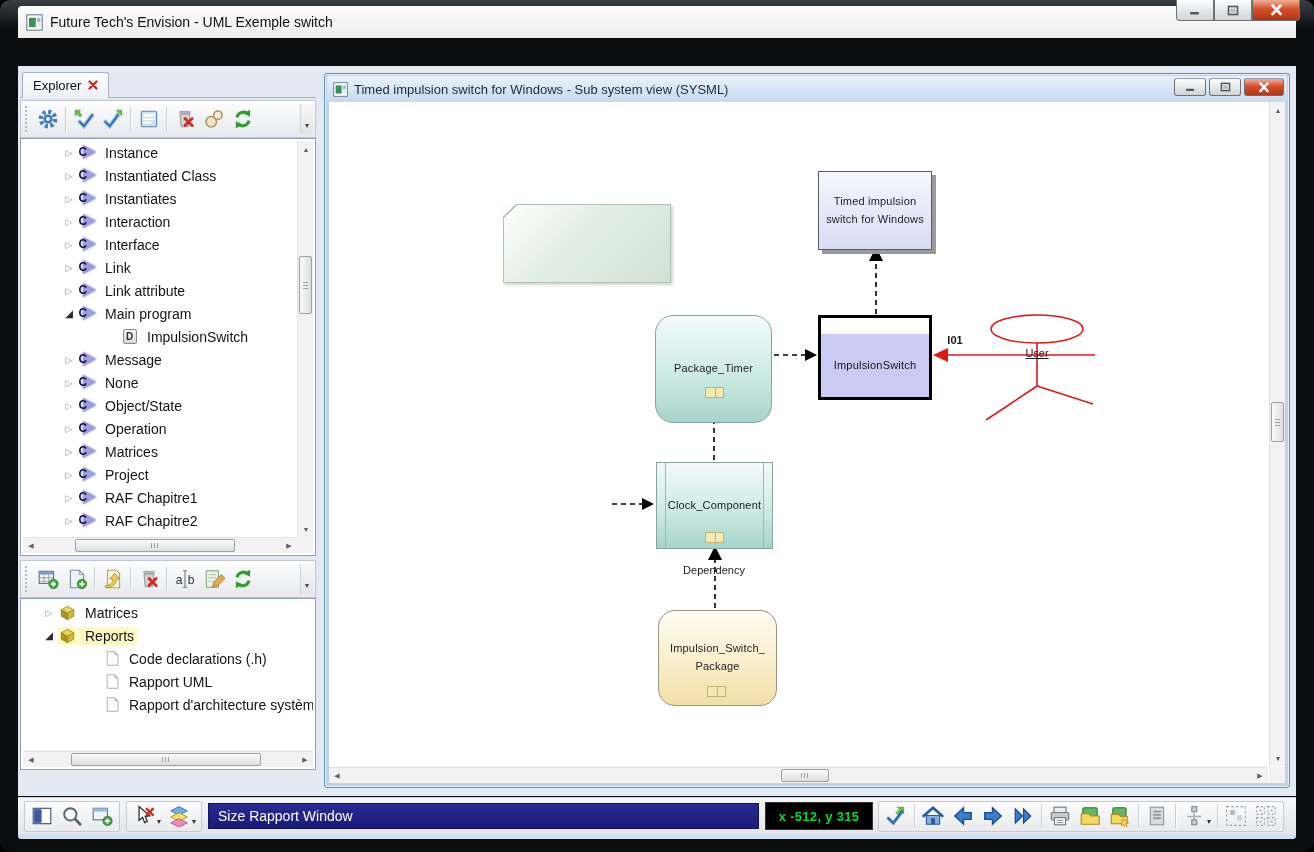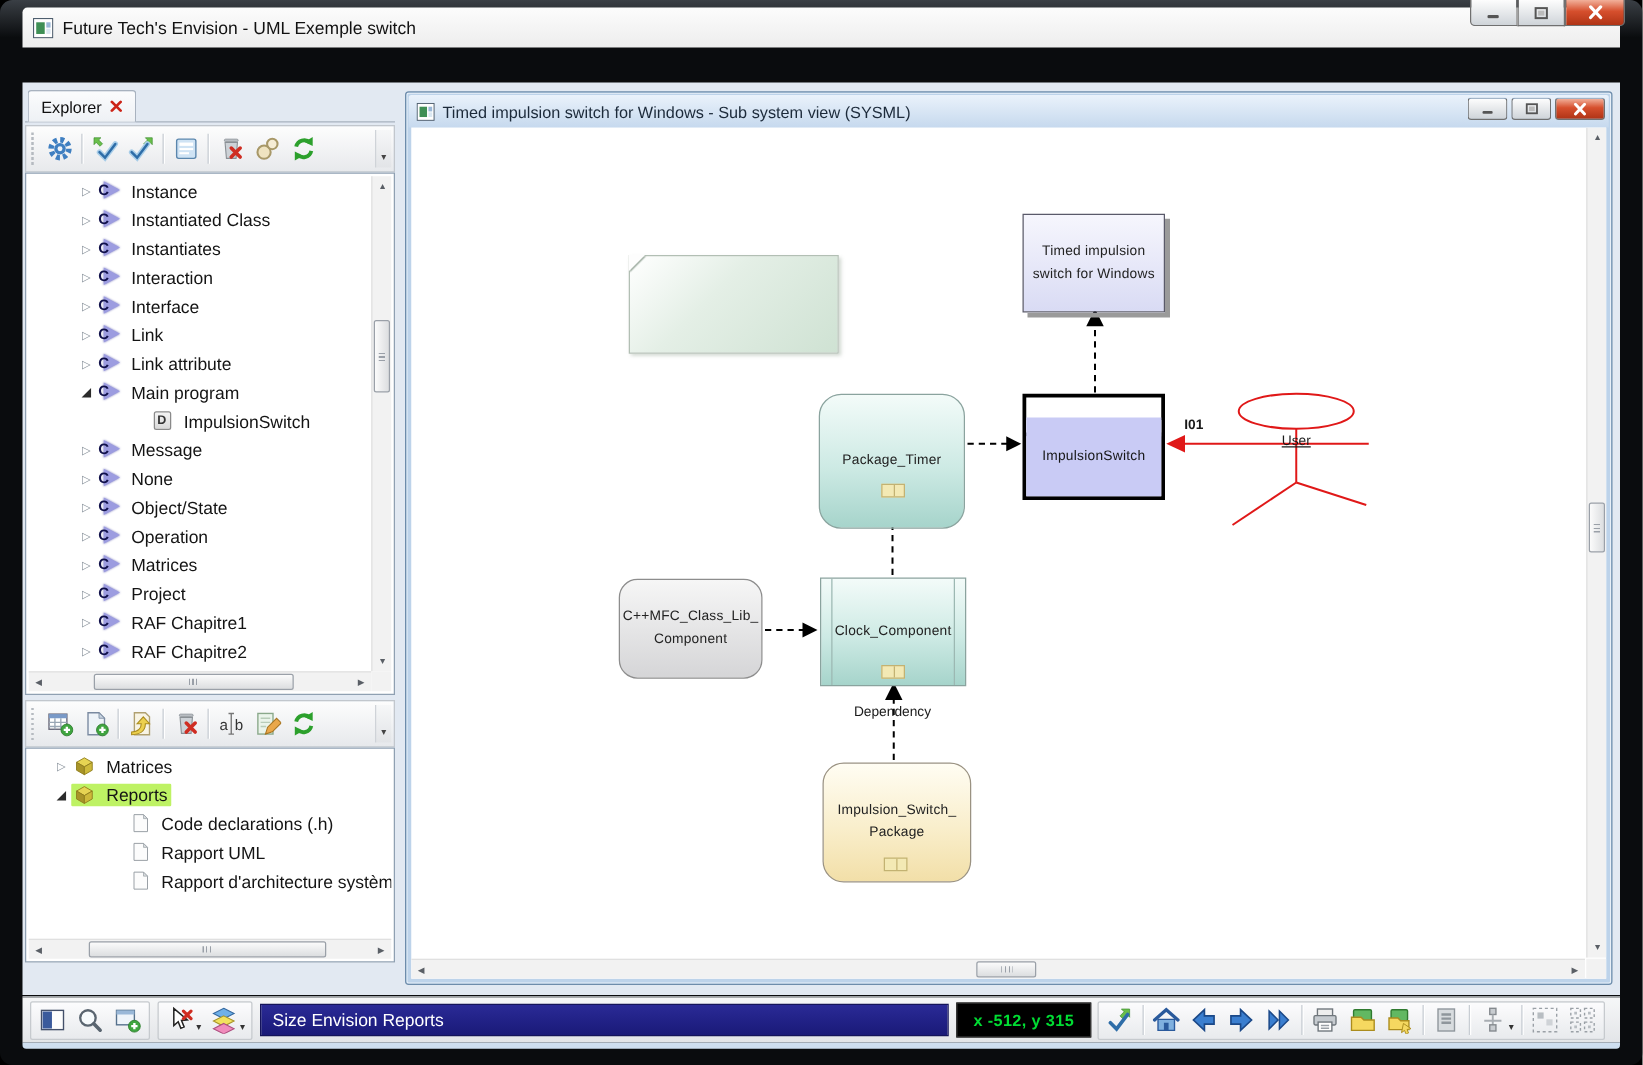--- a/index.html
+++ b/index.html
@@ -48,21 +48,21 @@
   .tb-sep { width:1px; height:24px; background:#c8cdd3; margin:0 3px; box-shadow:1px 0 0 #fff; }
   .tb-overflow { margin-left:auto; margin-right:2px; width:13px; height:30px; background:linear-gradient(#f6f7f8,#e2e4e7);
     border-left:1px solid #cfd3d8; display:flex; align-items:flex-end; justify-content:center; font-size:8px; color:#444; padding-bottom:4px; }
 
   .treebox { position:absolute; left:2px; width:296px; background:#fff; border:1px solid #8fa0b2; overflow:hidden; }
   .tree-rows { position:absolute; inset:2px 18px 18px 2px; overflow:hidden; }
   .tree-row { height:23px; display:flex; align-items:center; font-size:14px; color:#141414; white-space:nowrap; }
   .tw-arrow { width:16px; text-align:center; font-size:9px; color:#8a939c; flex:none; }
   .tw-arrow.exp { color:#2b2b2b; font-size:10px; }
   .tw-sel { display:inline-flex; align-items:center; border-radius:1px; }
-  .tw-sel.on { background:#bef264; }
+  .tw-sel.on { background:#fef9c3; }
   .tw-icon { display:inline-flex; width:21px; justify-content:center; margin-right:4px; flex:none; }
   .ic-class { position:relative; width:20px; height:15px; display:inline-block; }
   .ic-class .tri { position:absolute; left:5px; top:0; width:0; height:0;
     border-left:13px solid #9c9ce0; border-top:7.5px solid transparent; border-bottom:7.5px solid transparent; filter:drop-shadow(0 0 1px #7070b8); }
   .ic-class b { position:absolute; left:1px; top:0px; font-size:12px; color:#10104a; font-weight:bold; }
   .ic-item { width:14px; height:15px; background:linear-gradient(#f4f4f4,#d9d9d9); border:1px solid #8a8a8a; border-radius:2px;
     font-size:10px; font-weight:bold; color:#333; display:inline-flex; align-items:center; justify-content:center; }
   .tw-label { padding:1px 3px; }
 
   
@@ -687,22 +687,20 @@
           <span class="fold"></span>
         </div>
 
         <div class="node timed">Timed impulsion
 switch for Windows</div>
         <div class="node pkgtimer">Package_Timer</div>
         <div class="node isw">
           <div class="isw-top"></div>
           <div class="isw-body">ImpulsionSwitch</div>
         </div>
-        <div class="node cpp">C++MFC_Class_Lib_
-Component</div>
         <div class="node clock">Clock_Component</div>
         <div class="node pkg">Impulsion_Switch_
 Package</div>
 
         <div class="marker" style="left:376px; top:285px;"></div>
         <div class="marker" style="left:376px; top:430px;"></div>
         <div class="marker" style="left:378px; top:584px;"></div>
 
         <div class="dlabel" style="left:340px; top:462px; width:90px;">Dependency</div>
         <div class="dlabel" style="left:608px; top:232px; width:36px; font-weight:bold;">I01</div>
@@ -770,21 +768,21 @@
           <span style="display: inline-flex;">
             <svg width="21" height="21" viewBox="0 0 20 20">
               <path d="M10 1.5 l7.5 3.8 -7.5 3.8 -7.5-3.8z" fill="#6fb0e8" stroke="#36699f" stroke-width=".8"></path>
               <path d="M10 7 l7.5 3.8 -7.5 3.8 -7.5-3.8z" fill="#f2e25e" stroke="#a89428" stroke-width=".8"></path>
               <path d="M10 12.5 l7.5 3.8 -7.5 3.8 -7.5-3.8z" fill="#f08cbc" stroke="#ad4e7f" stroke-width=".8"></path>
             </svg>
           </span>
         </span>
         <span class="caret">▾</span>
       </div>
-    <div class="sb-msg">Size Envision Reports</div>
+    <div class="sb-msg">Size Rapport Window</div>
     <div class="sb-coords">x -512, y 315</div>
     <div class="sb-group" id="sb-right">
         <span class="tb-btn">
           <span style="display: inline-flex;">
             <svg width="21" height="21" viewBox="0 0 20 20">
               <path d="M11 2 h6 v6 l-2-2 -3 3 -2-2 3-3z" fill="#6abf4b" stroke="#3d8c2f" stroke-width=".5"></path>
               <path d="M3 12 l4.5 4.5 8-10.5" fill="none" stroke="#2e6da8" stroke-width="2.6" stroke-linecap="round"></path>
             </svg>
           </span>
         </span>

